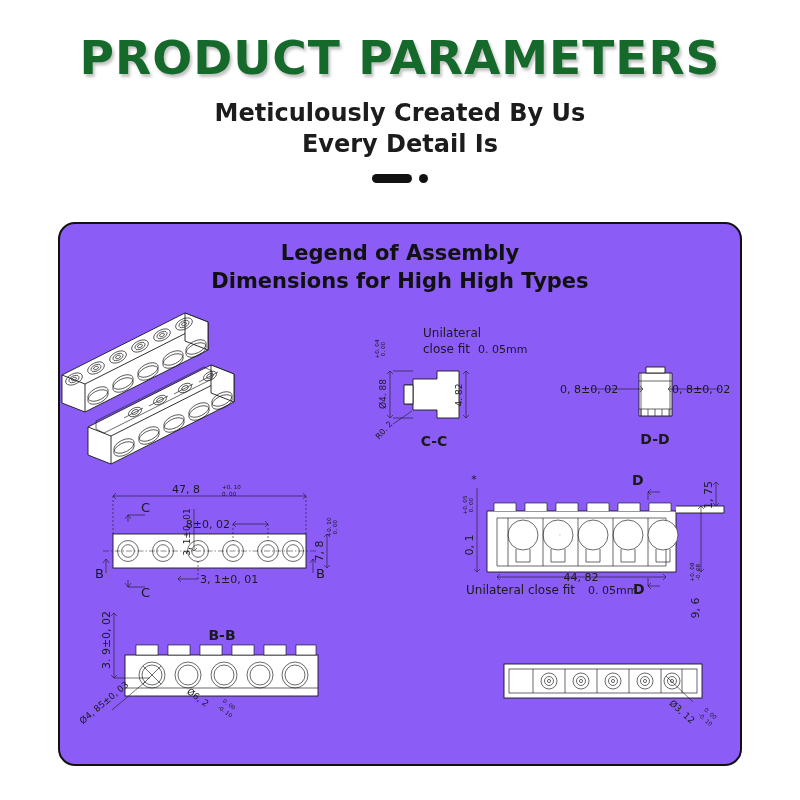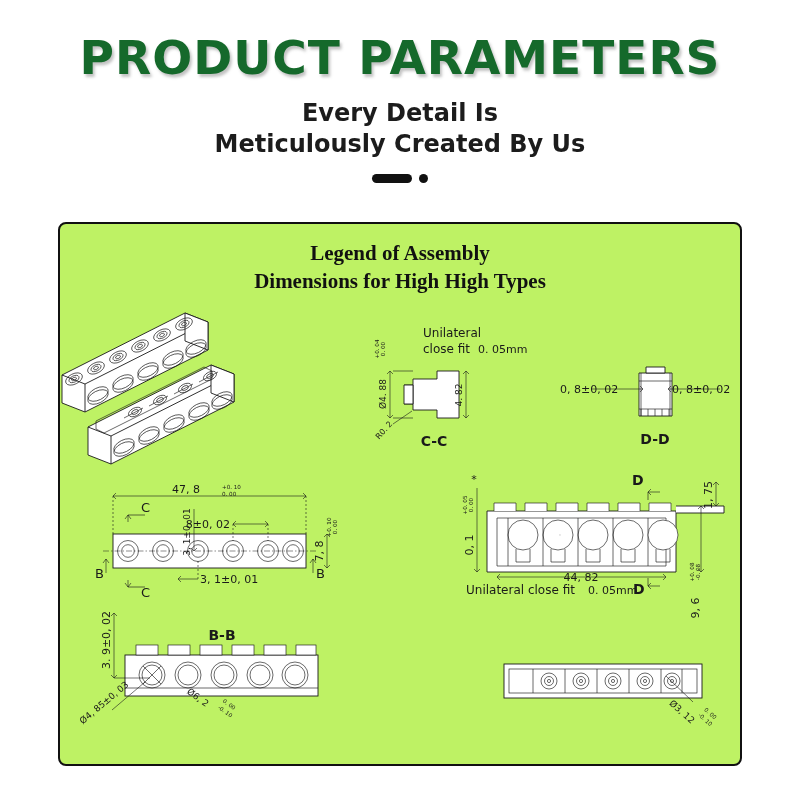--- a/index.html
+++ b/index.html
@@ -19,21 +19,21 @@
     margin:0;padding-top:13px;
     font-size:24px;font-weight:bold;line-height:1.30;color:#1c1c1c;
   }
   .hdr-deco{margin-top:14px;display:flex;justify-content:center;align-items:center;gap:7px;}
   .deco-dash{width:40px;height:9px;border-radius:5px;background:#111;}
   .deco-dot{width:9px;height:9px;border-radius:50%;background:#111;}
 
   
   .panel{
     position:absolute;left:58px;top:222px;width:684px;height:544px;
-    border:2px solid #111;border-radius:8px;background:#bef264;box-sizing:border-box;font-family:Liberation Serif, serif;
+    border:2px solid #111;border-radius:17px;background:#8b5cf6;box-sizing:border-box;
   }
   .panel-title{
     position:absolute;left:0;top:16px;width:100%;text-align:center;
     font-size:21px;font-weight:bold;line-height:1.32;color:#111;
   }
 
   
   .cad{position:absolute;left:0;top:0;width:800px;height:800px;pointer-events:none;}
   .cad text{font-family:"DejaVu Sans","Liberation Sans",sans-serif;fill:#1a1a1a;}
   .t9{font-size:9px;}
@@ -51,22 +51,22 @@
   .fillw{fill:#fff;}
 </style>
 </head>
 <body>
 
 <div class="page">
 
   <div class="hdr">
     <h1 class="hdr-title">PRODUCT PARAMETERS</h1>
     <div class="hdr-sub">
+      <div>Meticulously Created By Us</div>
       <div>Every Detail Is</div>
-      <div>Meticulously Created By Us</div>
     </div>
     <div class="hdr-deco">
       <span class="deco-dash"></span>
       <span class="deco-dot"></span>
     </div>
   </div>
 
   <div class="panel">
     <div class="panel-title">
       <div>Legend of Assembly</div>

